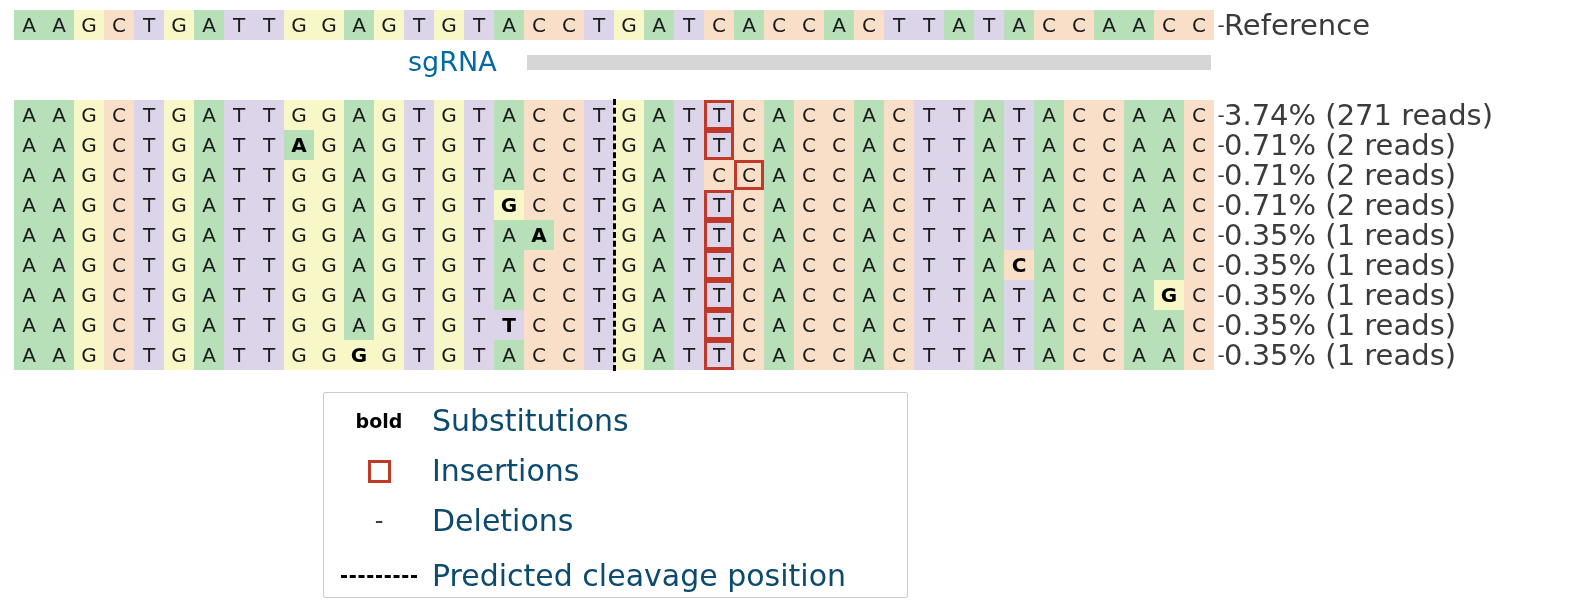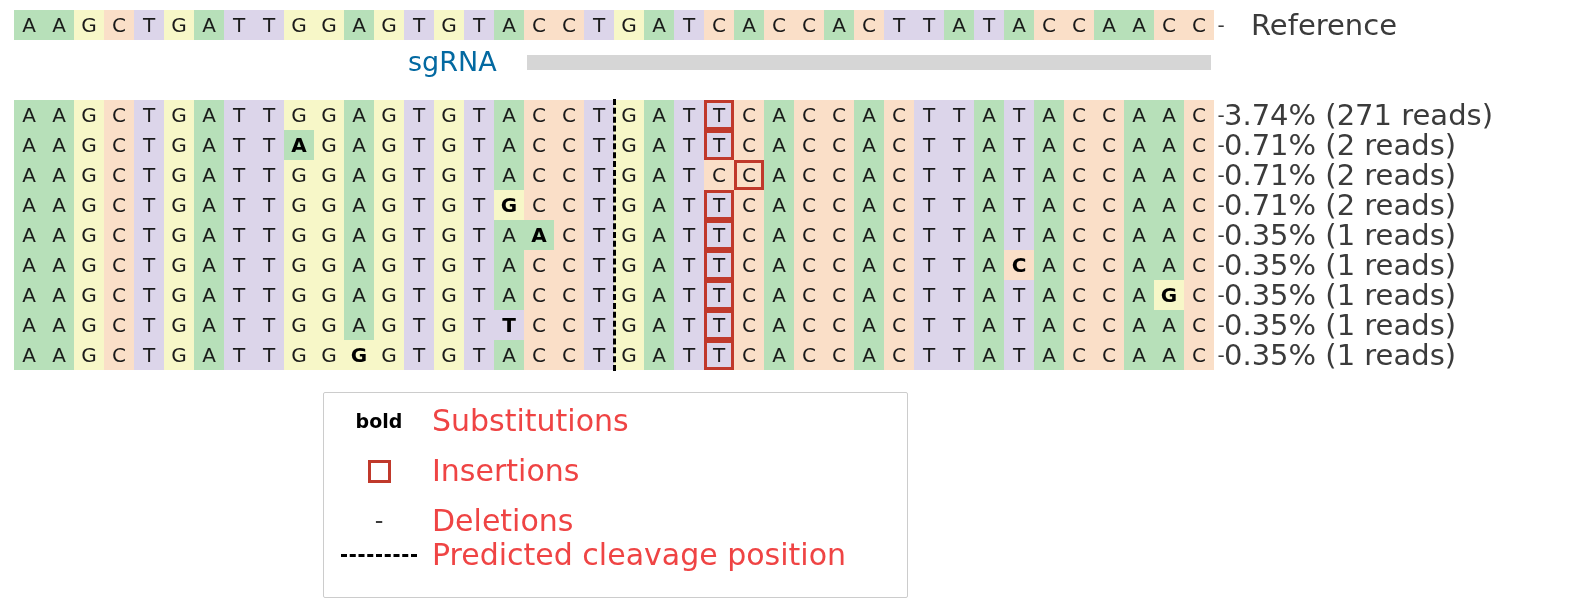--- a/index.html
+++ b/index.html
@@ -55,21 +55,20 @@
     font-family:"DejaVu Sans", sans-serif;
   }
   .ref-label{
     position:absolute;
     left:1224px;
     top:10px;
     font-size:29px;
     color:#3b3b3b;
     line-height:30px;
     white-space:nowrap;
-    margin-left:27px;
   }
 
   
   .sgrna-label{
     position:absolute;
     left:408px;top:47px;
     font-size:27px;color:#0369a1;
     line-height:30px;
   }
   .sgrna-bar{
@@ -106,21 +105,21 @@
   .legend-key{
     position:absolute;
     left:0;width:110px;height:50px;
     text-align:center;
     line-height:50px;
   }
   .legend-text{
     position:absolute;
     left:108px;
     height:50px;line-height:50px;
-    font-size:30px;color:#ef4444;
+    font-size:30px;color:#0c4a6e;
     white-space:nowrap;
   }
   .key-bold{font-size:19px;font-weight:bold;color:#000;}
   .key-box{
     display:inline-block;
     width:23px;height:23px;
     border:3px solid #c0392b;
     box-sizing:border-box;
     vertical-align:middle;
   }
@@ -173,20 +172,20 @@
           <div class="legend-text">Substitutions</div>
         </div>
         <div class="legend-row" style="top: 53px;">
           <div class="legend-key"><span class="key-box"></span></div>
           <div class="legend-text">Insertions</div>
         </div>
         <div class="legend-row" style="top: 103px;">
           <div class="legend-key"><span class="key-dash">-</span></div>
           <div class="legend-text">Deletions</div>
         </div>
-        <div class="legend-row" style="top: 137px; text-align: center;">
+        <div class="legend-row" style="top: 158px; text-align: center;">
           <div class="legend-key"><span class="key-dashline"></span></div>
           <div class="legend-text">Predicted cleavage position</div>
         </div>
       </div>
   </div>
 
 </div>
 
 </body></html>

